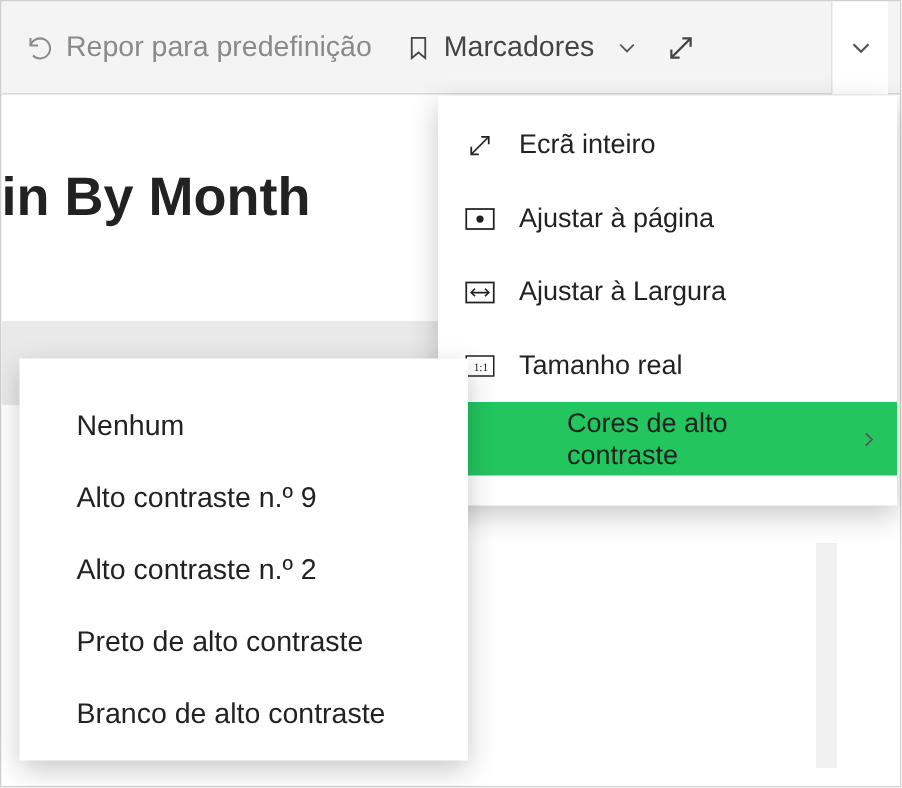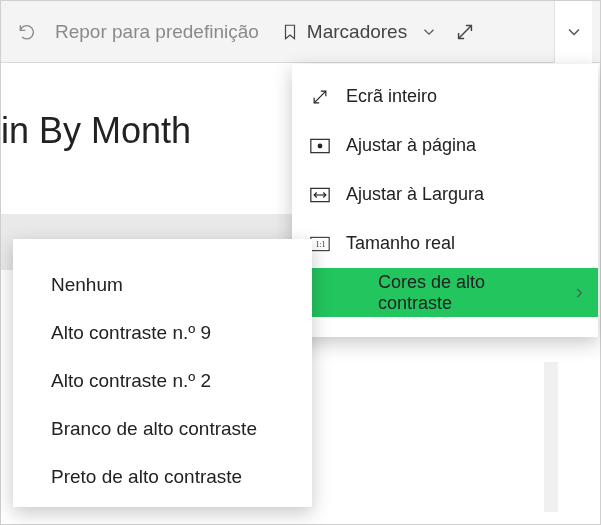--- a/index.html
+++ b/index.html
@@ -24,21 +24,21 @@
     display: flex;
     align-items: center;
     padding: 0 8px 0 16px;
     font-size: 19px;
     color: #666;
     gap: 8px;
   }
   .toolbar .reset-btn {
     display: inline-flex;
     align-items: center;
-    gap: 18px;
+    gap: 7px;
     color: #8a8a8a;
   }
   .toolbar .spacer-sm { width: 6px; }
   .toolbar .bookmarks-btn {
     display: inline-flex;
     align-items: center;
     gap: 8px;
     color: #444;
   }
   .toolbar .icon { display:inline-flex; }
@@ -56,21 +56,21 @@
     position: absolute;
     left: 0; top: 63px; right: 0; bottom: 0;
     background: #ffffff;
   }
   .page-title {
     position:absolute;
     top: 46px;
     left: 0;
     font-size: 36px;
     color: #222;
-    font-weight: 400;
+    font-weight: 700;
   }
   .gray-band {
     position:absolute;
     top: 150px;
     left: 0;
     width: 545px;
     height: 56px;
     background: #e9e9e9;
   }
   .scrollbar-v {
@@ -229,20 +229,20 @@
     <div class="sm-item">
       <span>Nenhum</span>
     </div>
     <div class="sm-item">
       <span>Alto contraste n.º 9</span>
     </div>
     <div class="sm-item">
       <span>Alto contraste n.º 2</span>
     </div>
     <div class="sm-item">
+      <span>Preto de alto contraste</span>
+    </div>
+    <div class="sm-item">
       <span>Branco de alto contraste</span>
     </div>
-    <div class="sm-item">
-      <span>Preto de alto contraste</span>
-    </div>
   </div>
 
 </div>
 
 </body></html>

